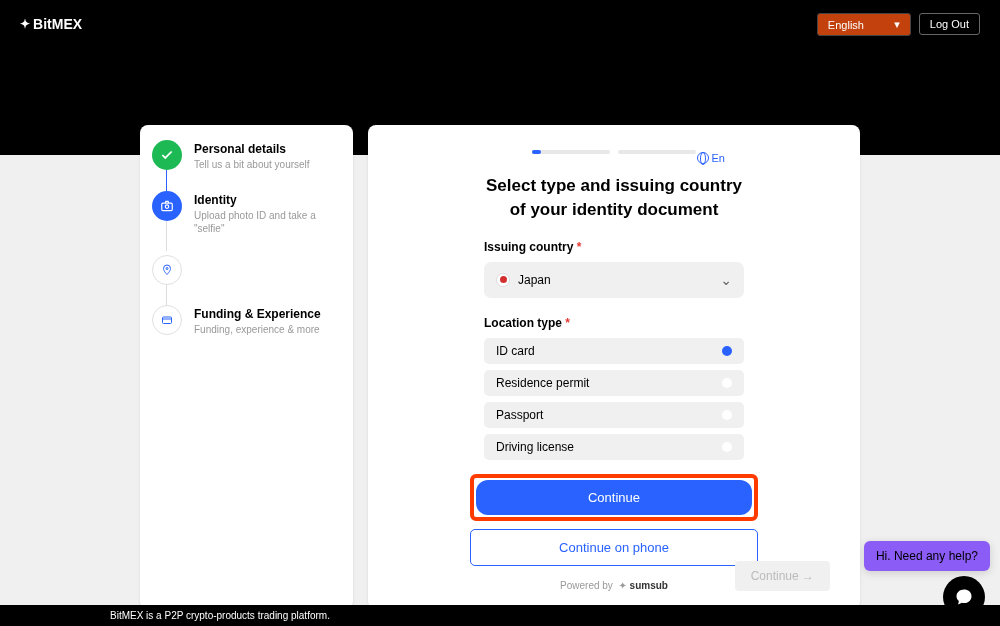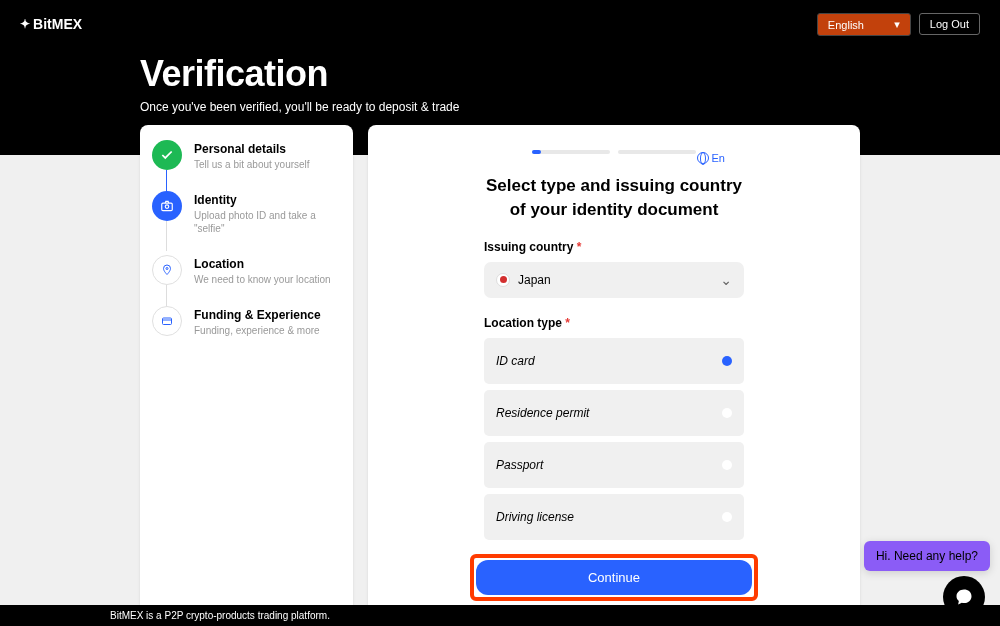--- a/index.html
+++ b/index.html
@@ -45,21 +45,21 @@
     .form-title { font-size: 17px; font-weight: 700; text-align: center; line-height: 1.4; }
     .field-label { font-size: 12px; font-weight: 600; margin-top: 18px; margin-bottom: 8px; }
     .req { color: #e53935; }
     
     .country-select { background: #f0f0f0; border-radius: 7px; padding: 10px 12px; display: flex; align-items: center; justify-content: space-between; cursor: pointer; font-size: 12px; }
     .country-left { display: flex; align-items: center; gap: 8px; }
     .flag-jp { width: 14px; height: 14px; border-radius: 50%; background: #fff; border: 1px solid #ddd; display: flex; align-items: center; justify-content: center; }
     .flag-jp::after { content: ''; width: 7px; height: 7px; background: #d32f2f; border-radius: 50%; }
     .chevron { font-size: 14px; color: #666; }
     
-    .doc-option { background: #f0f0f0; border-radius: 5px; padding: 16px 12px; display: flex; align-items: center; justify-content: space-between; cursor: pointer; font-size: 12px; margin-bottom: 6px; font-style: italic; }
+    .doc-option { background: #f0f0f0; border-radius: 5px; padding: 6px 12px; display: flex; align-items: center; justify-content: space-between; cursor: pointer; font-size: 12px; margin-bottom: 6px; }
     .radio-dot { width: 10px; height: 10px; border-radius: 50%; background: #fff; }
     .radio-dot.selected { background: #2962ff; }
     
     .btn-highlight { border: 4px solid #ff3b00; border-radius: 6px; padding: 2px; margin-top: 14px; }
     .btn-primary { background: #2962ff; color: #fff; border: none; border-radius: 12px; padding: 10px; width: 100%; font-size: 13px; font-weight: 500; cursor: pointer; }
     .btn-secondary { background: #fff; color: #2962ff; border: 1px solid #2962ff; border-radius: 5px; padding: 10px; width: 100%; font-size: 13px; font-weight: 500; cursor: pointer; margin-top: 8px; }
     .btn-area { max-width: 288px; margin: 0 auto; }
     
     .powered { text-align: center; font-size: 10px; color: #999; margin-top: 14px; }
     .powered b { color: #333; }
@@ -85,24 +85,20 @@
       <span>BitMEX</span>
     </div>
     <div class="header-right">
       <div class="lang-select">
         <span>English</span>
         <span>▾</span>
       </div>
       <button class="logout-btn">Log Out</button>
     </div>
   </div>
-  <div class="page-title-area">
-    <h1 class="page-title">Verification</h1>
-    <p class="page-subtitle">Once you've been verified, you'll be ready to deposit &amp; trade</p>
-  </div>
 </div>
 
 <div class="content-area">
   <div class="sidebar">
     <div class="step">
       <div class="step-icon done">
         <svg width="14" height="14" viewBox="0 0 24 24" fill="none" stroke="white" stroke-width="3">
             <polyline points="20 6 9 17 4 12"></polyline>
           </svg>
       </div>
@@ -125,24 +121,20 @@
         <div class="step-desc">Upload photo ID and take a "selfie"</div>
       </div>
       <div class="step-connector"></div>
     </div>
     <div class="step">
       <div class="step-icon pending">
         <svg width="12" height="12" viewBox="0 0 24 24" fill="none" stroke="#2962ff" stroke-width="2">
             <path d="M12 21s-7-7-7-12a7 7 0 0114 0c0 5-7 12-7 12z"></path>
             <circle cx="12" cy="9" r="2"></circle>
           </svg>
-      </div>
-      <div class="step-text">
-        <div class="step-title">Location</div>
-        <div class="step-desc">We need to know your location</div>
       </div>
       <div class="step-connector"></div>
     </div>
     <div class="step">
       <div class="step-icon pending">
         <svg width="12" height="12" viewBox="0 0 24 24" fill="none" stroke="#2962ff" stroke-width="2">
             <rect x="3" y="6" width="18" height="13" rx="2"></rect>
             <line x1="3" y1="10" x2="21" y2="10"></line>
           </svg>
       </div>

